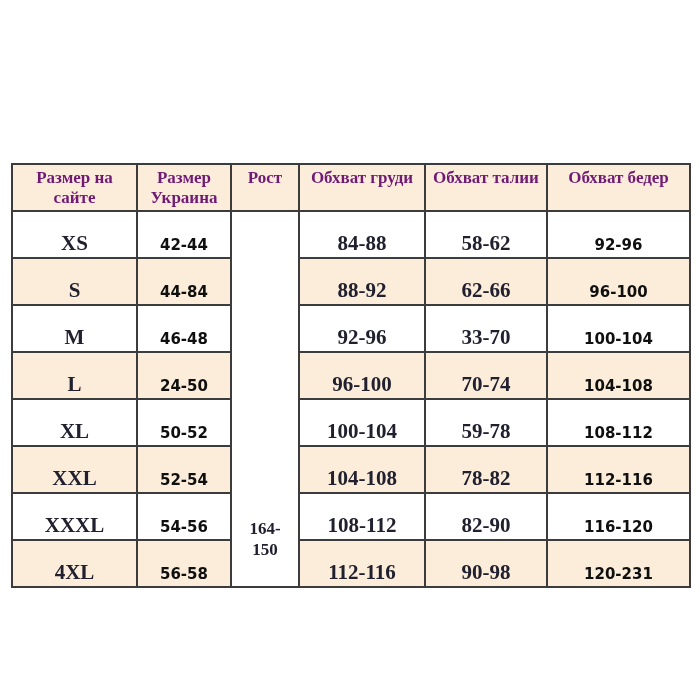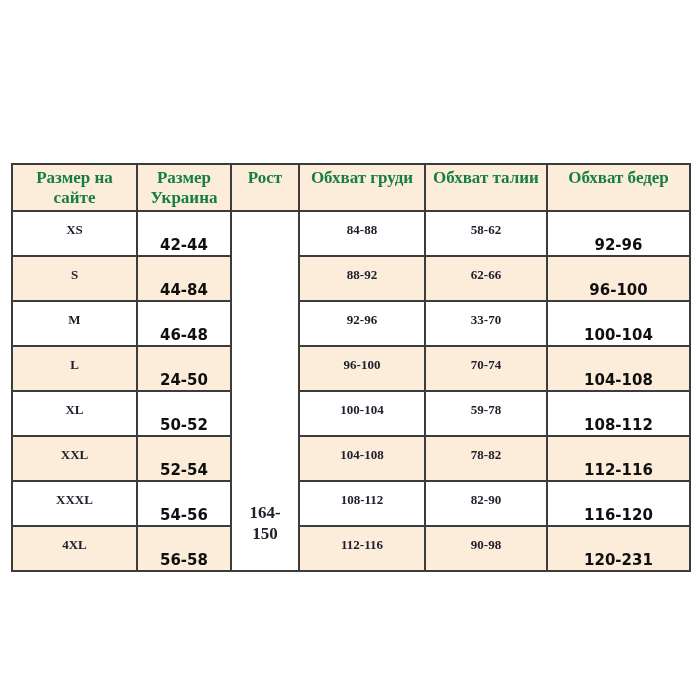--- a/index.html
+++ b/index.html
@@ -27,35 +27,35 @@
     border: 2px solid #3c3c3c;
     text-align: center;
     overflow: hidden;
   }
   table.size-chart th {
     background: #fcecda;
     font-family: "Liberation Serif", serif;
     font-weight: bold;
     font-size: 17px;
     line-height: 1.18;
-    color: #15803d;
+    color: #701a75;
     vertical-align: top;
     padding: 3px 2px 2px 2px;
     height: 38px;
   }
   table.size-chart tbody tr {
     height: 38px;
   }
   td.cell-serif {
     font-family: "Liberation Serif", serif;
     font-weight: bold;
-    font-size: 13px;
+    font-size: 21px;
     color: #20202f;
     vertical-align: top;
-    padding-top: 10px;
+    padding-top: 19px;
   }
   td.cell-sans {
     font-family: "DejaVu Sans", sans-serif;
     font-weight: bold;
     font-size: 15px;
     color: #0f0f0f;
     vertical-align: top;
     padding-top: 24px;
   }
   tr.row-stripe td { background: #fcecda; }

